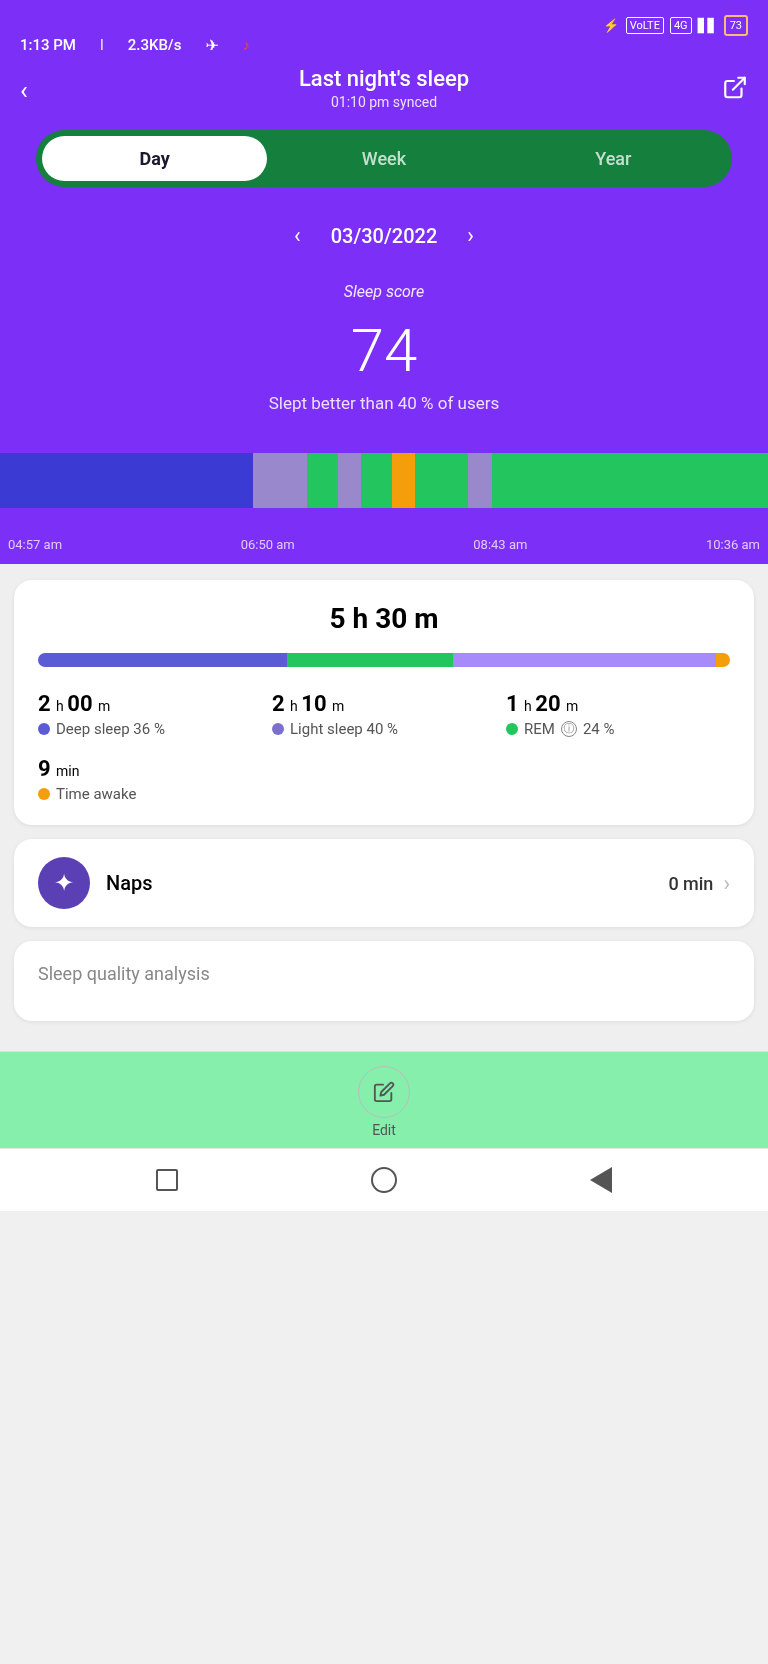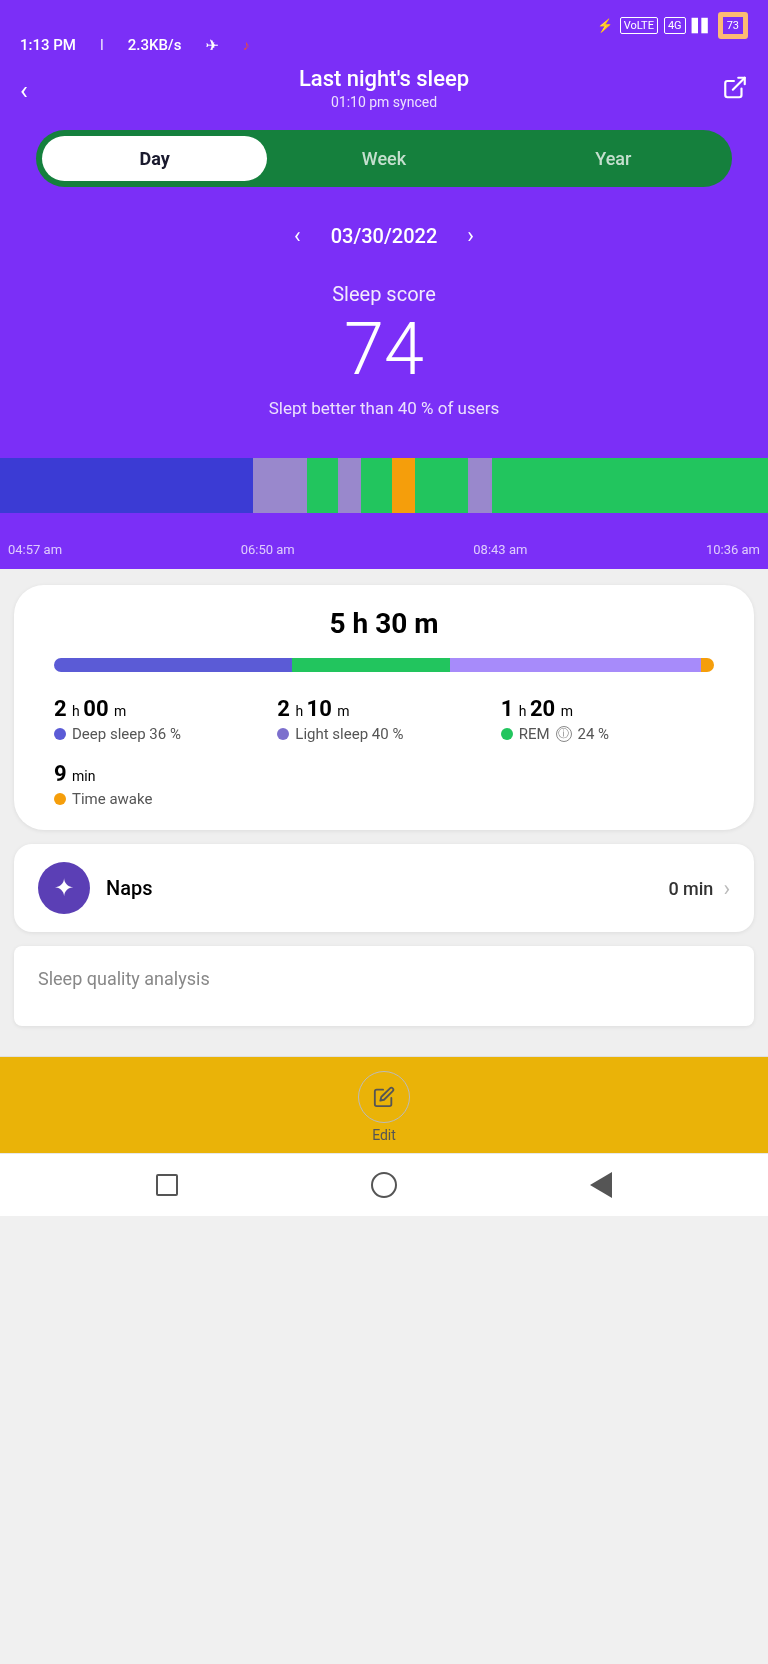--- a/index.html
+++ b/index.html
@@ -30,21 +30,21 @@
       font-weight: 500;
       margin-top: 40px;
     }
     .status-right {
       display: flex;
       align-items: center;
       gap: 6px;
       font-size: 13px;
     }
     .battery-icon {
-      border: 5px solid #fdba74;
+      border: 2px solid #fdba74;
       border-radius: 3px;
       padding: 2px 4px;
       font-size: 11px;
       position: relative;
     }
 
     
     .header {
       background: #7b2ff7;
       color: white;
@@ -126,26 +126,27 @@
     }
 
     
     .sleep-score-section {
       background: #7b2ff7;
       text-align: center;
       padding: 10px 0 30px;
       color: white;
     }
     .sleep-score-label {
-      font-size: 20px;
+      font-size: 16px;
       opacity: 0.9;
-      margin-bottom: 8px;
+      margin-bottom: 20px;
+      font-style: italic;
     }
     .sleep-score-number {
-      font-size: 72px;
+      font-size: 60px;
       font-weight: 300;
       line-height: 1;
       margin-bottom: 12px;
     }
     .sleep-score-desc {
       font-size: 17px;
       opacity: 0.85;
     }
 
     
@@ -174,22 +175,22 @@
     
     .main-content {
       background: #efefef;
       padding: 16px 14px;
       flex: 1;
     }
 
     
     .card {
       background: white;
-      border-radius: 30px;
-      padding: 22px 40px;
+      border-radius: 18px;
+      padding: 22px 24px;
       margin-bottom: 14px;
       box-shadow: 0 1px 4px rgba(0,0,0,0.08);
     }
     .total-duration {
       text-align: center;
       font-size: 28px;
       font-weight: 700;
       margin-bottom: 18px;
     }
 
@@ -285,34 +286,34 @@
       gap: 10px;
       color: #888;
       font-size: 18px;
     }
     .naps-value { color: #333; font-weight: 500; }
     .chevron-right { font-size: 22px; color: #bbb; }
 
     
     .quality-card {
       background: white;
-      border-radius: 8px;
+      border-radius: 18px;
       padding: 22px 24px;
       margin-bottom: 14px;
       box-shadow: 0 1px 4px rgba(0,0,0,0.08);
       min-height: 80px;
     }
     .quality-label {
       font-size: 18px;
       color: #888;
     }
 
     
     .bottom-bar {
-      background: #eab308;
+      background: #86efac;
       display: flex;
       justify-content: center;
       align-items: center;
       padding: 14px 0 10px;
       border-top: 1px solid #e0e0e0;
     }
     .edit-btn {
       display: flex;
       flex-direction: column;
       align-items: center;

